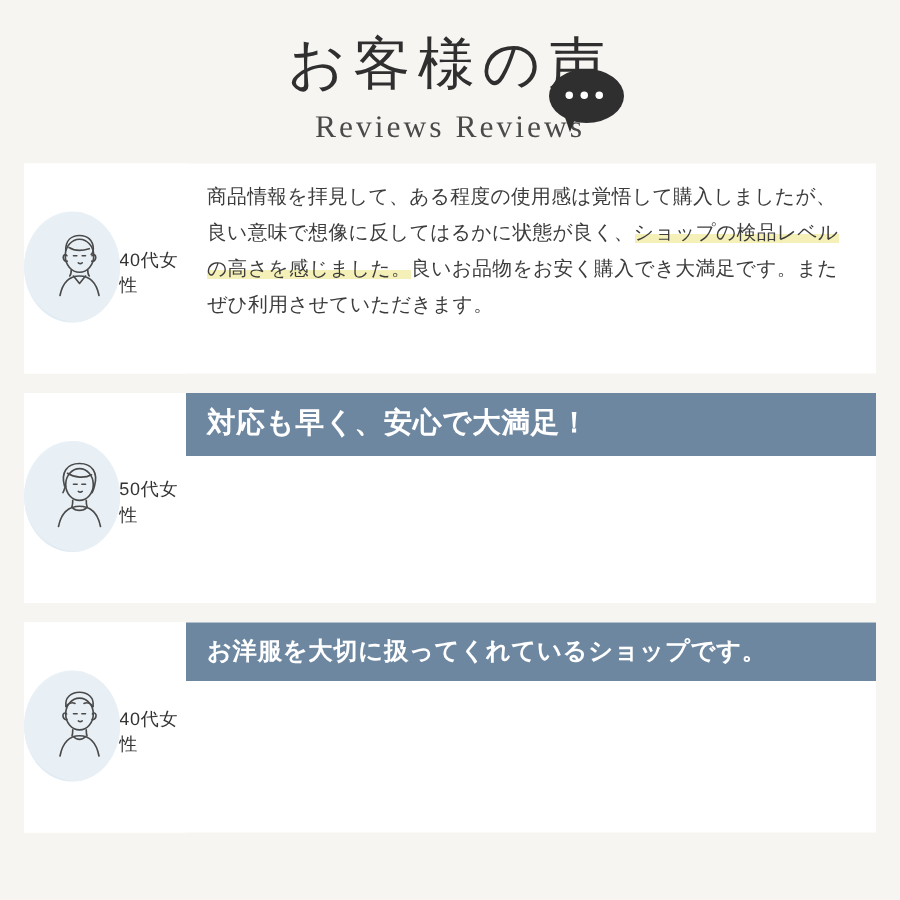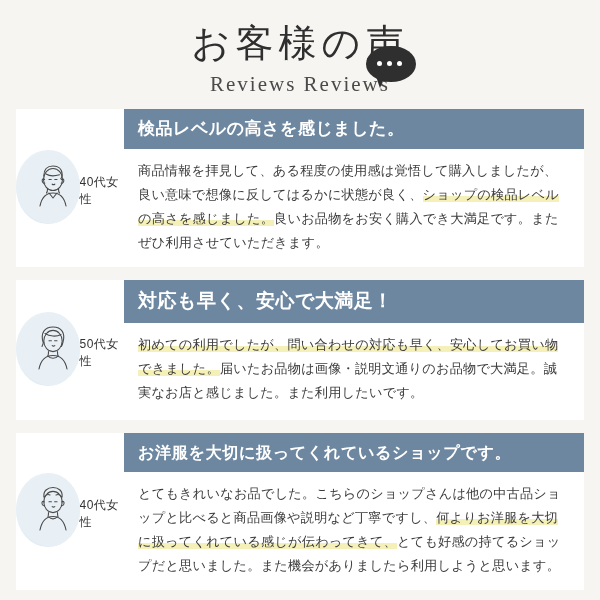--- a/index.html
+++ b/index.html
@@ -204,21 +204,20 @@
               <path d="M30 24 c3 2 8 2.5 13.5 0.8"></path>
               <path d="M33 29.5 h2.2"></path>
               <path d="M38.8 29.5 h2.2"></path>
               <path d="M36.2 34.2 c0.8 0.6 1.8 0.6 2.6 0"></path>
             </g>
           </svg>
         </div>
         <div class="avatar-label">40代女性</div>
       </div>
       <div class="content-col">
-        <div class="review-title">検品レベルの高さを感じました。</div>
         <div class="review-body"><span>商品情報を拝見して、ある程度の使用感は覚悟して購入しましたが、良い意味で想像に反してはるかに状態が良く、</span><span class="hl">ショップの検品レベルの高さを感じました。</span><span>良いお品物をお安く購入でき大満足です。またぜひ利用させていただきます。</span></div>
       </div>
     </div>
 
     <div class="review-card card-2">
       <div class="avatar-col">
         <div class="avatar">
           <svg width="74" height="74" viewBox="0 0 74 74">
             <circle cx="37" cy="37" r="37" fill="#e8f0f6"></circle>
             <g fill="none" stroke="#4a4a4a" stroke-width="1.1" stroke-linecap="round" stroke-linejoin="round">
@@ -233,21 +232,20 @@
               <path d="M38.6 28.8 h2.4"></path>
               <path d="M36.2 33.6 c0.8 0.6 1.8 0.6 2.6 0"></path>
               <path d="M29 21.5 c4.5 3 11.5 3.5 16 1"></path>
             </g>
           </svg>
         </div>
         <div class="avatar-label">50代女性</div>
       </div>
       <div class="content-col">
         <div class="review-title">対応も早く、安心で大満足！</div>
-        <div class="review-body"><span></span><span class="hl">初めての利用でしたが、問い合わせの対応も早く、安心してお買い物できました。</span><span>届いたお品物は画像・説明文通りのお品物で大満足。誠実なお店と感じました。また利用したいです。</span></div>
       </div>
     </div>
 
     <div class="review-card card-3">
       <div class="avatar-col">
         <div class="avatar">
           <svg width="74" height="74" viewBox="0 0 74 74">
             <circle cx="37" cy="37" r="37" fill="#e8f0f6"></circle>
             <g fill="none" stroke="#4a4a4a" stroke-width="1.1" stroke-linecap="round" stroke-linejoin="round">
               <path d="M24 57 C26 47 31 43.5 37 43.5 C43 43.5 48 47 50 57"></path>
@@ -263,18 +261,17 @@
               <path d="M33 28.8 h2.4"></path>
               <path d="M38.6 28.8 h2.4"></path>
               <path d="M36.2 33.6 c0.8 0.6 1.8 0.6 2.6 0"></path>
             </g>
           </svg>
         </div>
         <div class="avatar-label">40代女性</div>
       </div>
       <div class="content-col">
         <div class="review-title">お洋服を大切に扱ってくれているショップです。</div>
-        <div class="review-body"><span>とてもきれいなお品でした。こちらのショップさんは他の中古品ショップと比べると商品画像や説明など丁寧ですし、</span><span class="hl">何よりお洋服を大切に扱ってくれている感じが伝わってきて、</span><span>とても好感の持てるショップだと思いました。また機会がありましたら利用しようと思います。</span></div>
       </div>
     </div>
 
   </div>
 </div>
 
 </body></html>

